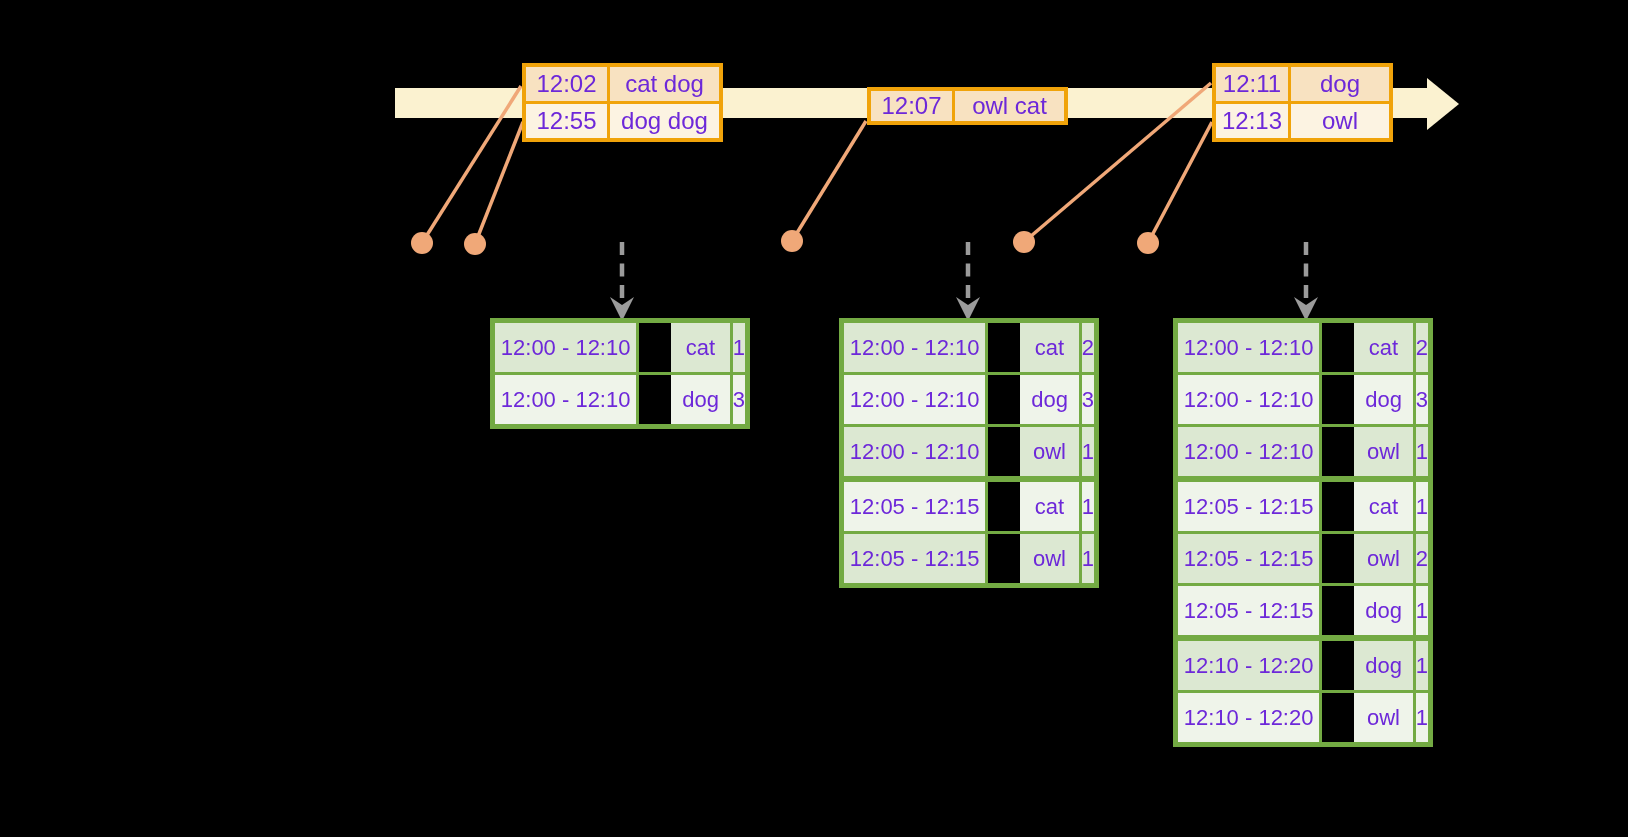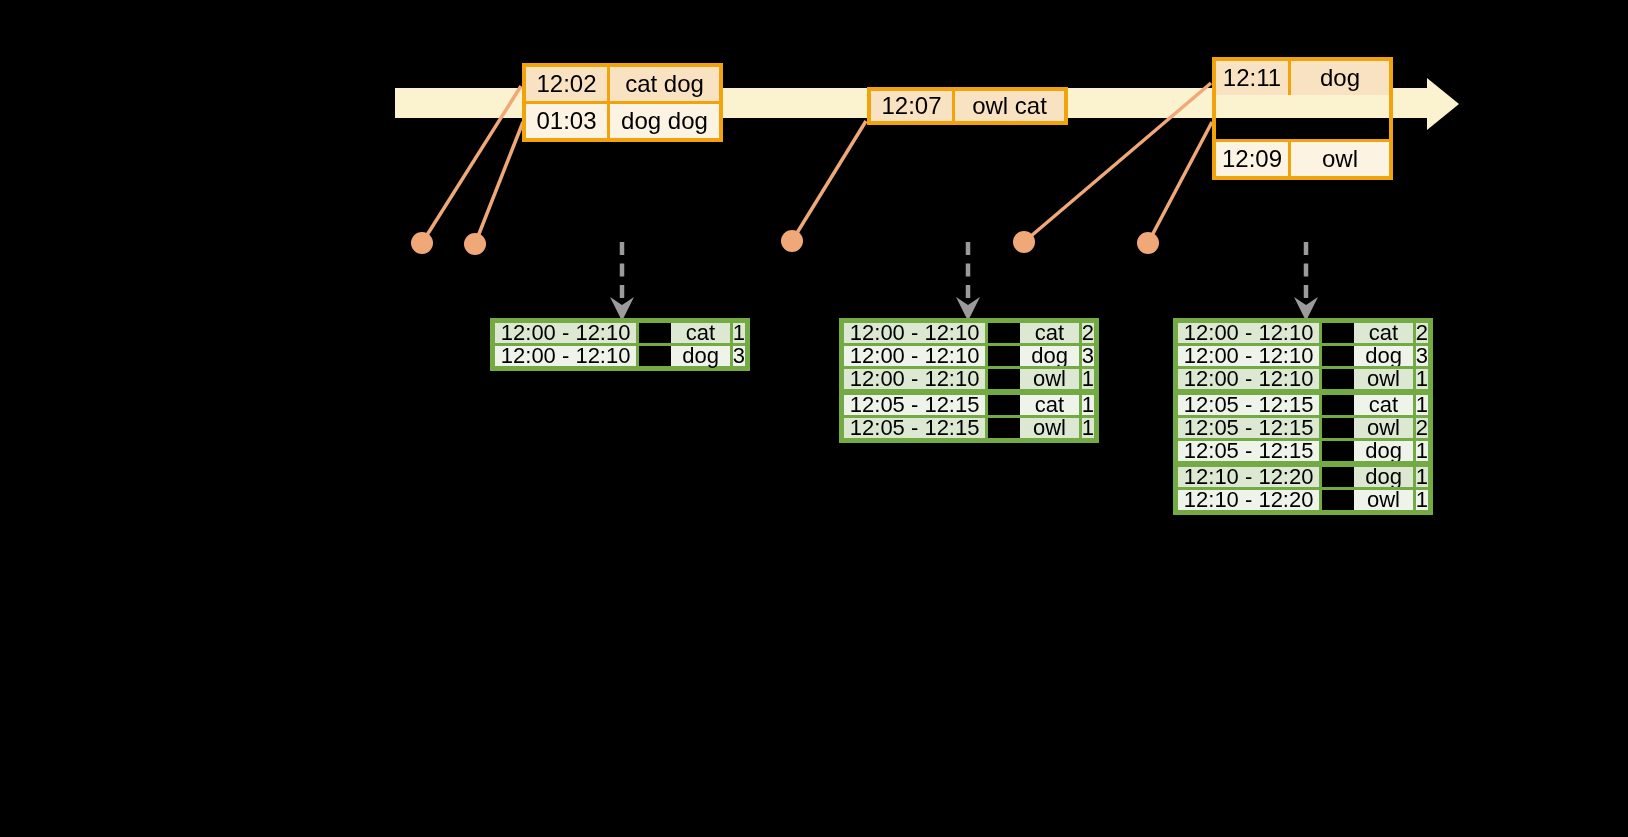--- a/index.html
+++ b/index.html
@@ -1,36 +1,36 @@
 <!DOCTYPE html>
 <html><head>
 <meta charset="utf-8">
 <style>
   html,body{margin:0;padding:0;background:#000;}
   .canvas{
     position:relative;width:1628px;height:837px;background:#000;overflow:hidden;
-    font-family:"Liberation Sans", sans-serif;color:#000000;
+    font-family:"Liberation Sans", sans-serif;color:#6d28d9;
   }
   .overlay{position:absolute;left:0;top:0;width:1628px;height:837px;}
 
   
   .etable{position:absolute;box-sizing:content-box;border:4px solid #f0a30a;display:flex;flex-direction:column;z-index:2;}
   .etable .trow{display:flex;}
   .etable .trow + .trow{border-top:3px solid #f0a30a;}
   .etable .tcell{display:flex;align-items:center;justify-content:center;font-size:24px;background:#f8e2c1;}
   .etable .trow.alt .tcell{background:#fcf3e2;}
   .etable .c0{border-right:3px solid #f0a30a;}
   .et-a .trow, .et-c .trow{height:34px;}
   .et-b .trow{height:30px;}
   .et-a .c0, .et-b .c0{width:81px;} .et-a .c1, .et-b .c1{width:109px;}
   .et-c .c0{width:72px;} .et-c .c1{width:98px;}
 
   
   .gtable{position:absolute;box-sizing:border-box;width:260px;border:5px solid #73aa43;display:flex;flex-direction:column;z-index:2;}
-  .gtable .trow{display:flex;height:20px;}
+  .gtable .trow{display:flex;height:49px;}
   .gtable .trow + .trow{border-top:3px solid #73aa43;}
   .gtable .trow.gsep{border-top:6px solid #73aa43;}
   .gtable .tcell{display:flex;align-items:center;justify-content:center;font-size:22px;background:#dce8d2;}
   .gtable .trow.alt .tcell{background:#eff4ea;}
   .gtable .c0{width:145px;border-right:3px solid #73aa43;}
   .gtable .c1{width:60px;border-right:3px solid #73aa43;margin-left:32px;}
   .gtable .c2{flex:1;}
 </style>
 </head>
 <body>
@@ -69,37 +69,37 @@
       <polygon points="1294,297 1306,305 1318,297 1306,321"></polygon>
     </g>
   </svg>
 
   <div class="etable et-a" style="left:522px;top:63px;">
       <div class="trow">
         <div class="tcell c0">12:02</div>
         <div class="tcell c1">cat dog</div>
       </div>
       <div class="trow alt">
-        <div class="tcell c0">01:03</div>
+        <div class="tcell c0">12:55</div>
         <div class="tcell c1">dog dog</div>
       </div>
     </div>
   <div class="etable et-b" style="left:867px;top:87px;">
       <div class="trow">
         <div class="tcell c0">12:07</div>
         <div class="tcell c1">owl cat</div>
       </div>
     </div>
-  <div class="etable et-c" style="left:1212px;top:57px;gap:44px;">
+  <div class="etable et-c" style="left:1212px;top:63px;">
       <div class="trow">
         <div class="tcell c0">12:11</div>
         <div class="tcell c1">dog</div>
       </div>
       <div class="trow alt">
-        <div class="tcell c0">12:09</div>
+        <div class="tcell c0">12:13</div>
         <div class="tcell c1">owl</div>
       </div>
     </div>
 
   <div class="gtable" style="left:490px;top:318px;">
       <div class="trow">
         <div class="tcell c0">12:00 - 12:10</div>
         <div class="tcell c1">cat</div>
         <div class="tcell c2">1</div>
       </div>

